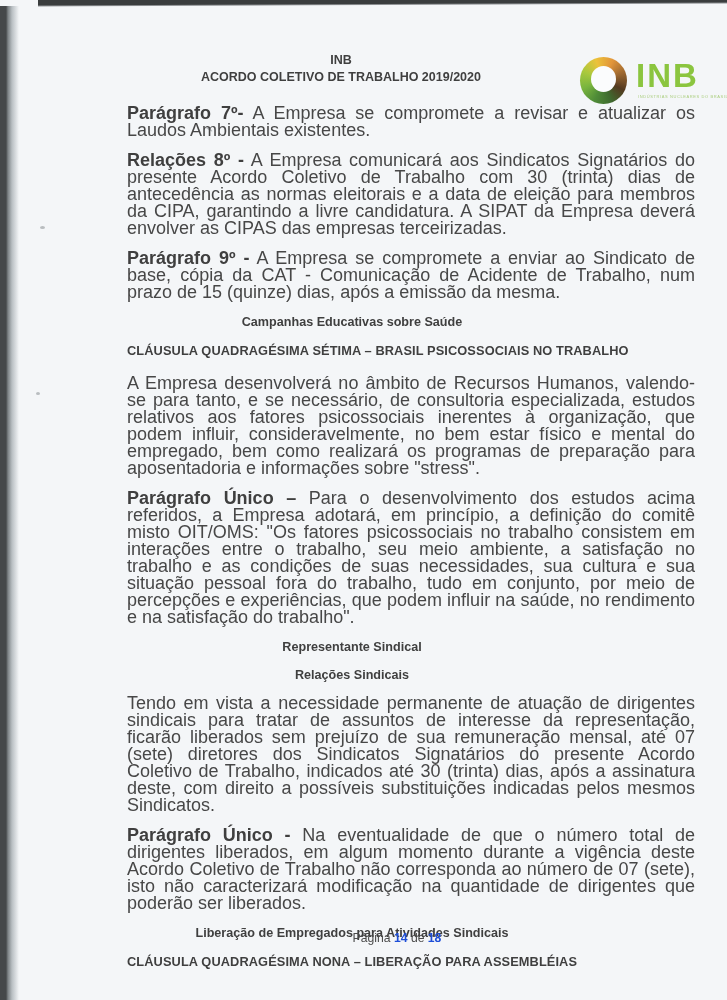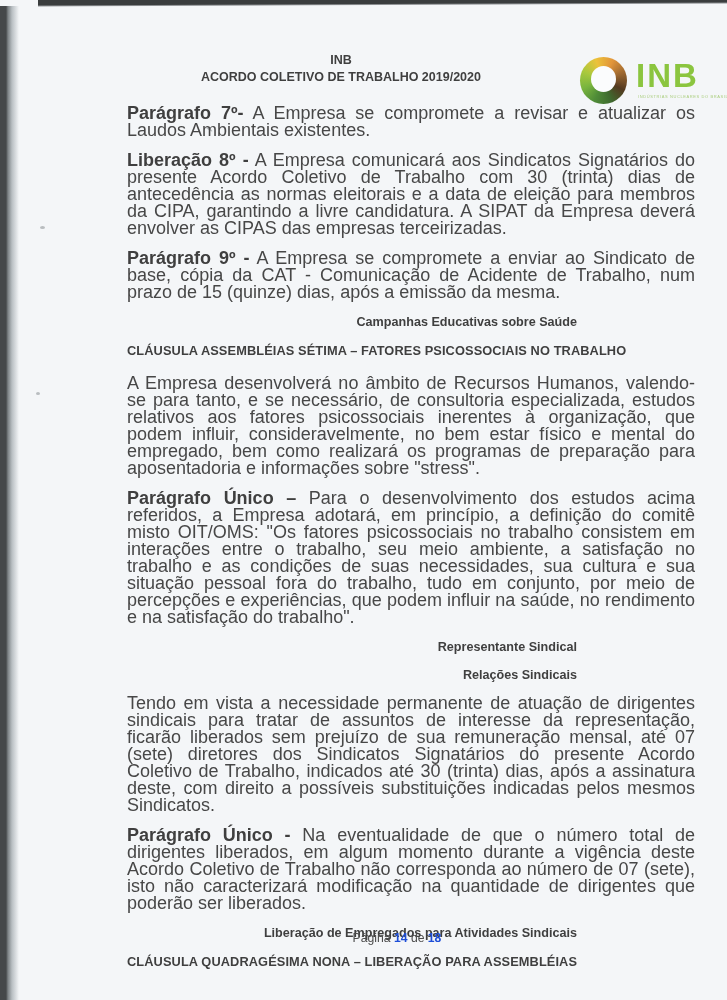--- a/index.html
+++ b/index.html
@@ -40,21 +40,21 @@
     margin-bottom:19px;
   }
   p.body{
     margin:0 0 13px 0;
     font-size:18px;
     line-height:17px;
     text-align:justify;
   }
   p.body .lead{font-weight:bold;color:#3f3f3f;}
   .centered{
-    text-align:right;
+    text-align:center;
     padding-right:118px;
     font-weight:bold;
     font-size:12.6px;
     line-height:17px;
     color:#3f3f3f;
     margin:11px 0 11px 0;
   }
   .clause{
     font-weight:bold;
     font-size:12.8px;
@@ -113,27 +113,27 @@
 
   <div class="content">
 
     <div class="doc-header">
       <div>INB</div>
       <div>ACORDO COLETIVO DE TRABALHO 2019/2020</div>
     </div>
 
     <p class="body"><span class="lead">Parágrafo 7º-</span> <span>A Empresa se compromete a revisar e atualizar os Laudos Ambientais existentes.</span></p>
 
-    <p class="body"><span class="lead">Liberação 8º -</span> <span>A Empresa comunicará aos Sindicatos Signatários do presente Acordo Coletivo de Trabalho com 30 (trinta) dias de antecedência as normas eleitorais e a data de eleição para membros da CIPA, garantindo a livre candidatura. A SIPAT da Empresa deverá envolver as CIPAS das empresas terceirizadas.</span></p>
+    <p class="body"><span class="lead">Relações 8º -</span> <span>A Empresa comunicará aos Sindicatos Signatários do presente Acordo Coletivo de Trabalho com 30 (trinta) dias de antecedência as normas eleitorais e a data de eleição para membros da CIPA, garantindo a livre candidatura. A SIPAT da Empresa deverá envolver as CIPAS das empresas terceirizadas.</span></p>
 
     <p class="body"><span class="lead">Parágrafo 9º -</span> <span>A Empresa se compromete a enviar ao Sindicato de base, cópia da CAT - Comunicação de Acidente de Trabalho, num prazo de 15 (quinze) dias, após a emissão da mesma.</span></p>
 
     <div class="centered">Campanhas Educativas sobre Saúde</div>
 
-    <div class="clause">CLÁUSULA ASSEMBLÉIAS SÉTIMA – FATORES PSICOSSOCIAIS NO TRABALHO</div>
+    <div class="clause">CLÁUSULA QUADRAGÉSIMA SÉTIMA – BRASIL PSICOSSOCIAIS NO TRABALHO</div>
 
     <p class="body">A Empresa desenvolverá no âmbito de Recursos Humanos, valendo-se para tanto, e se necessário, de consultoria especializada, estudos relativos aos fatores psicossociais inerentes à organização, que podem influir, consideravelmente, no bem estar físico e mental do empregado, bem como realizará os programas de preparação para aposentadoria e informações sobre "stress".</p>
 
     <p class="body"><span class="lead">Parágrafo Único –</span> <span>Para o desenvolvimento dos estudos acima referidos, a Empresa adotará, em princípio, a definição do comitê misto OIT/OMS: "Os fatores psicossociais no trabalho consistem em interações entre o trabalho, seu meio ambiente, a satisfação no trabalho e as condições de suas necessidades, sua cultura e sua situação pessoal fora do trabalho, tudo em conjunto, por meio de percepções e experiências, que podem influir na saúde, no rendimento e na satisfação do trabalho".</span></p>
 
     <div class="centered">Representante Sindical</div>
 
     <div class="centered">Relações Sindicais</div>
 
 

